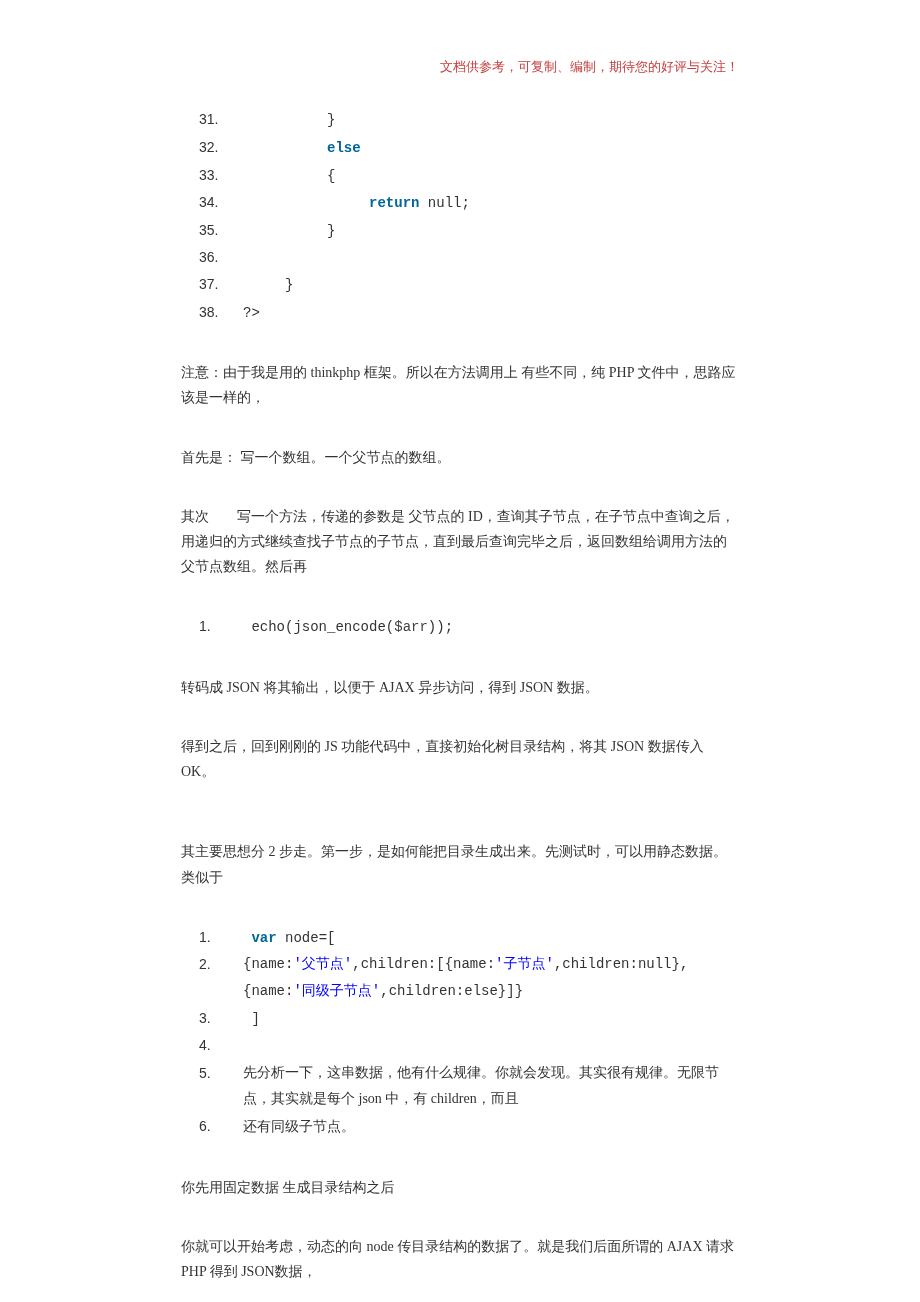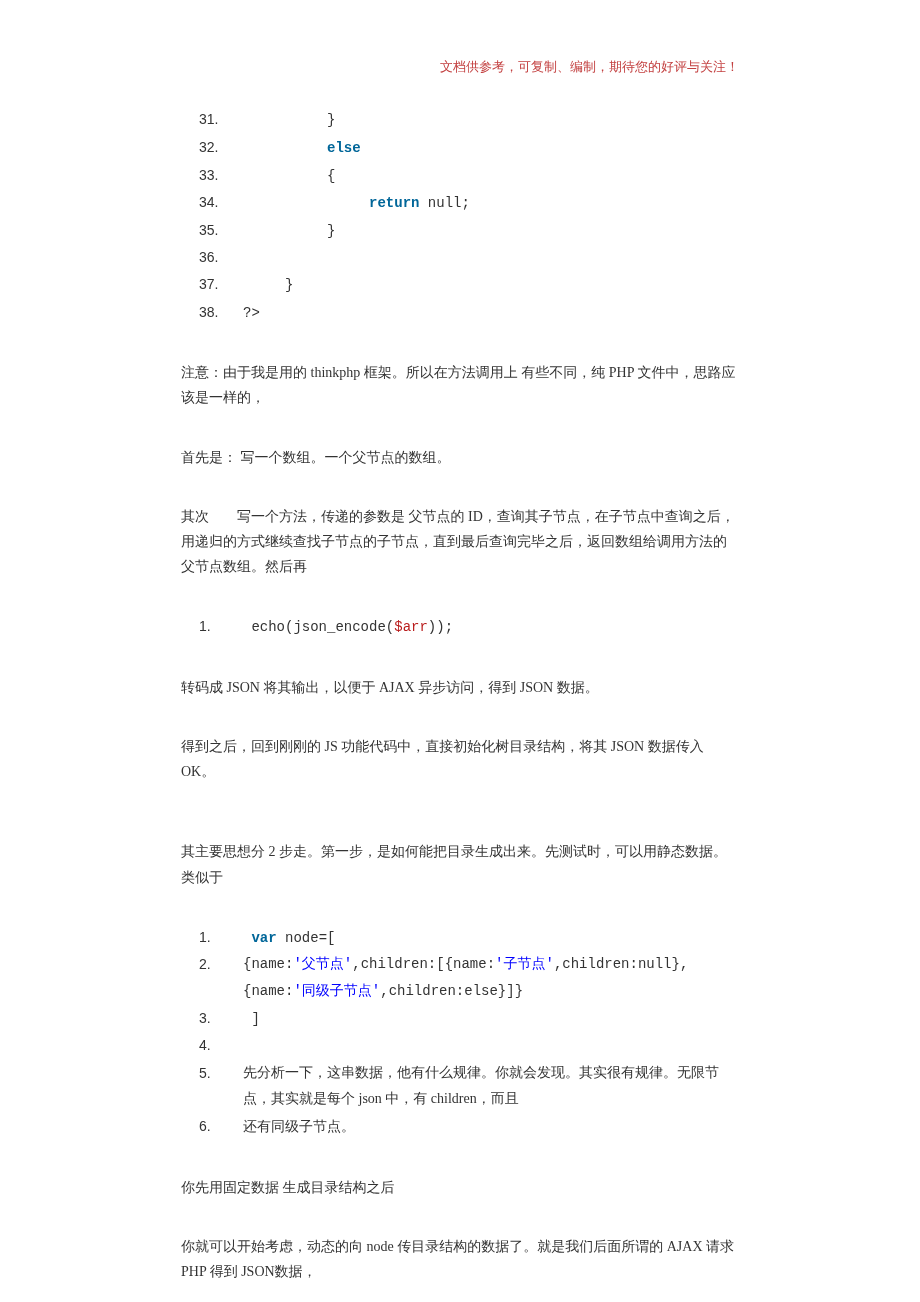--- a/index.html
+++ b/index.html
@@ -54,21 +54,21 @@
   .code-body-wrap {
     flex: 1;
     font-family: "SimSun", "宋体", serif;
     white-space: normal;
   }
   .kw {
     color: #006699;
     font-weight: bold;
   }
   .var {
-    color: #b91c1c;
+    color: #404040;
     text-align: right;
   }
   .str {
     color: #0000ff;
   }
   .para {
     margin: 34px 0;
     font-size: 14px;
     color: #333;
   }

